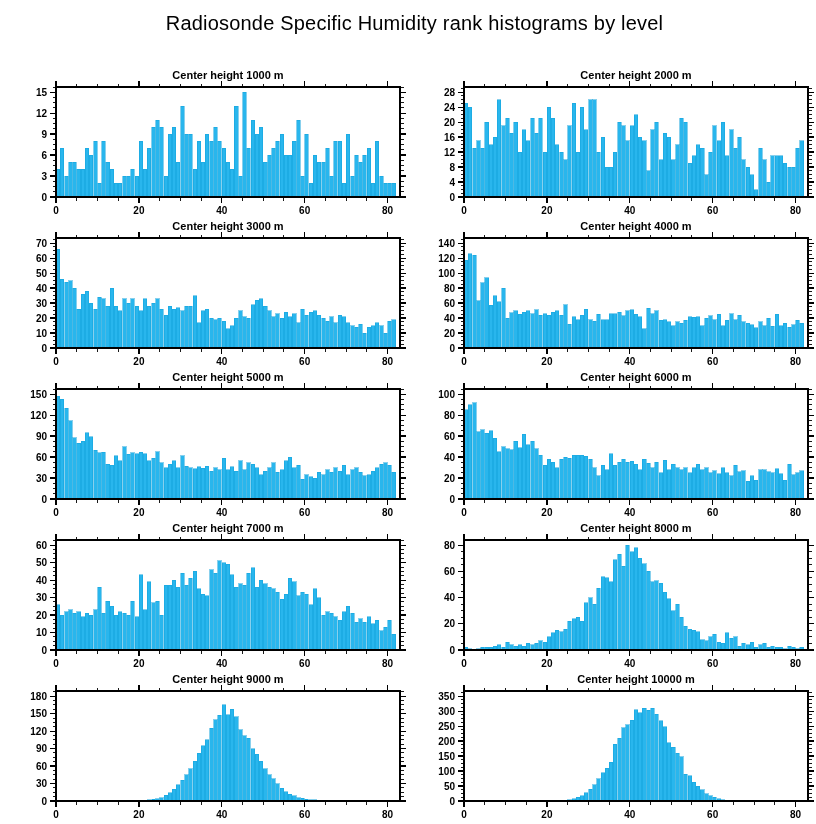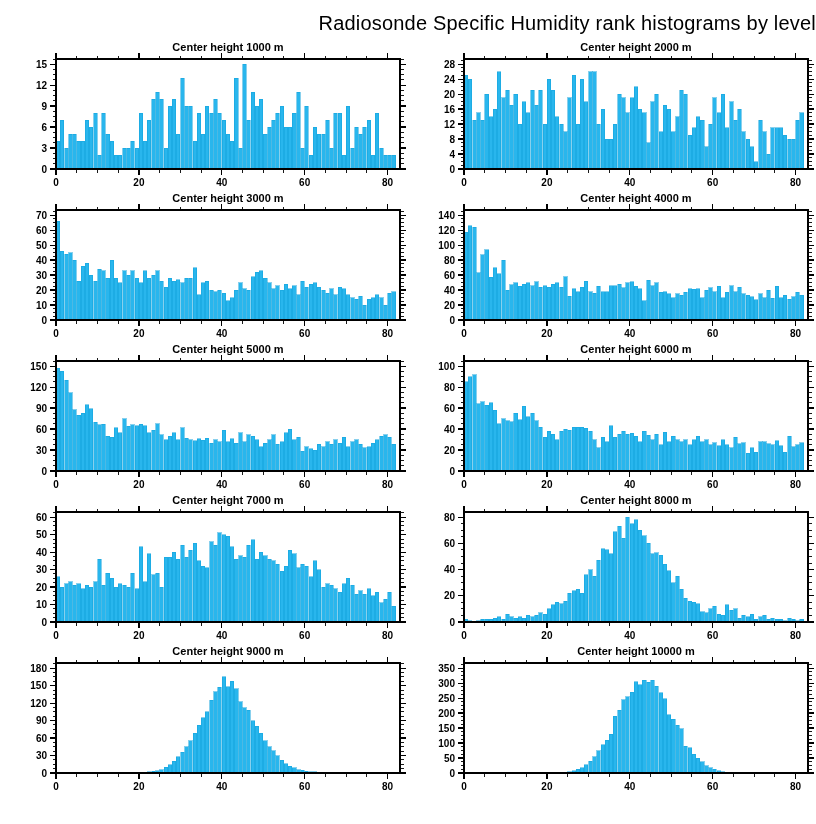--- a/index.html
+++ b/index.html
@@ -1,27 +1,28 @@
 <!DOCTYPE html>
 <html><head>
 <meta charset="utf-8">
 <style>
   html,body{margin:0;padding:0;background:#ffffff;}
   body{width:816px;height:824px;font-family:"Liberation Sans",sans-serif;color:#000;overflow:hidden;}
   #figure-title{
-    text-align:right;
+    text-align:center;
     font-size:20px;
     font-weight:400;
     padding:12px 0 4px 13px;
     letter-spacing:0.2px;
   }
   #chart-grid{
     display:grid;
     grid-template-columns:408px 408px;
     grid-auto-rows:151px;
+    margin-top:28px;
   }
   .cell{width:408px;height:151px;}
   svg{display:block;}
   .sub-title{font:bold 11px "Liberation Sans",sans-serif;}
   .tick-label{font:bold 10px "Liberation Sans",sans-serif;}
 </style>
 </head>
 <body>
 
 <div id="figure-title">Radiosonde Specific Humidity rank histograms by level</div>

